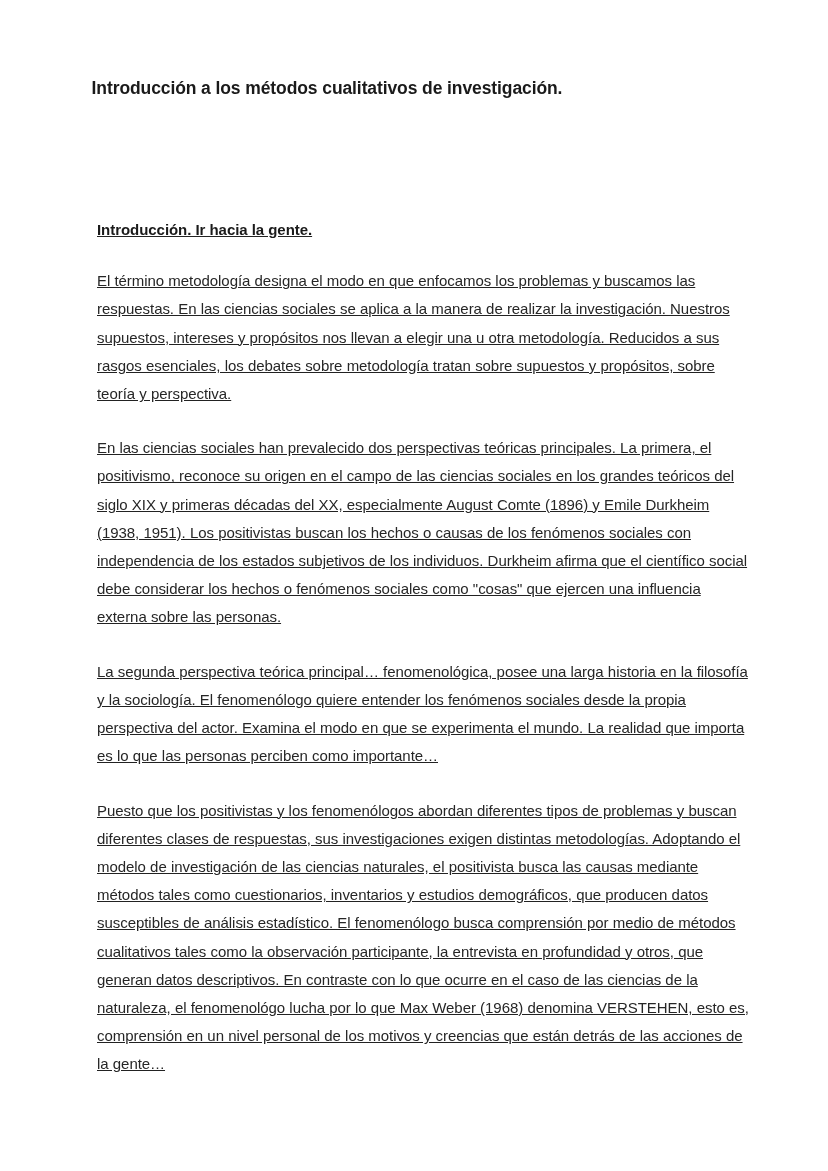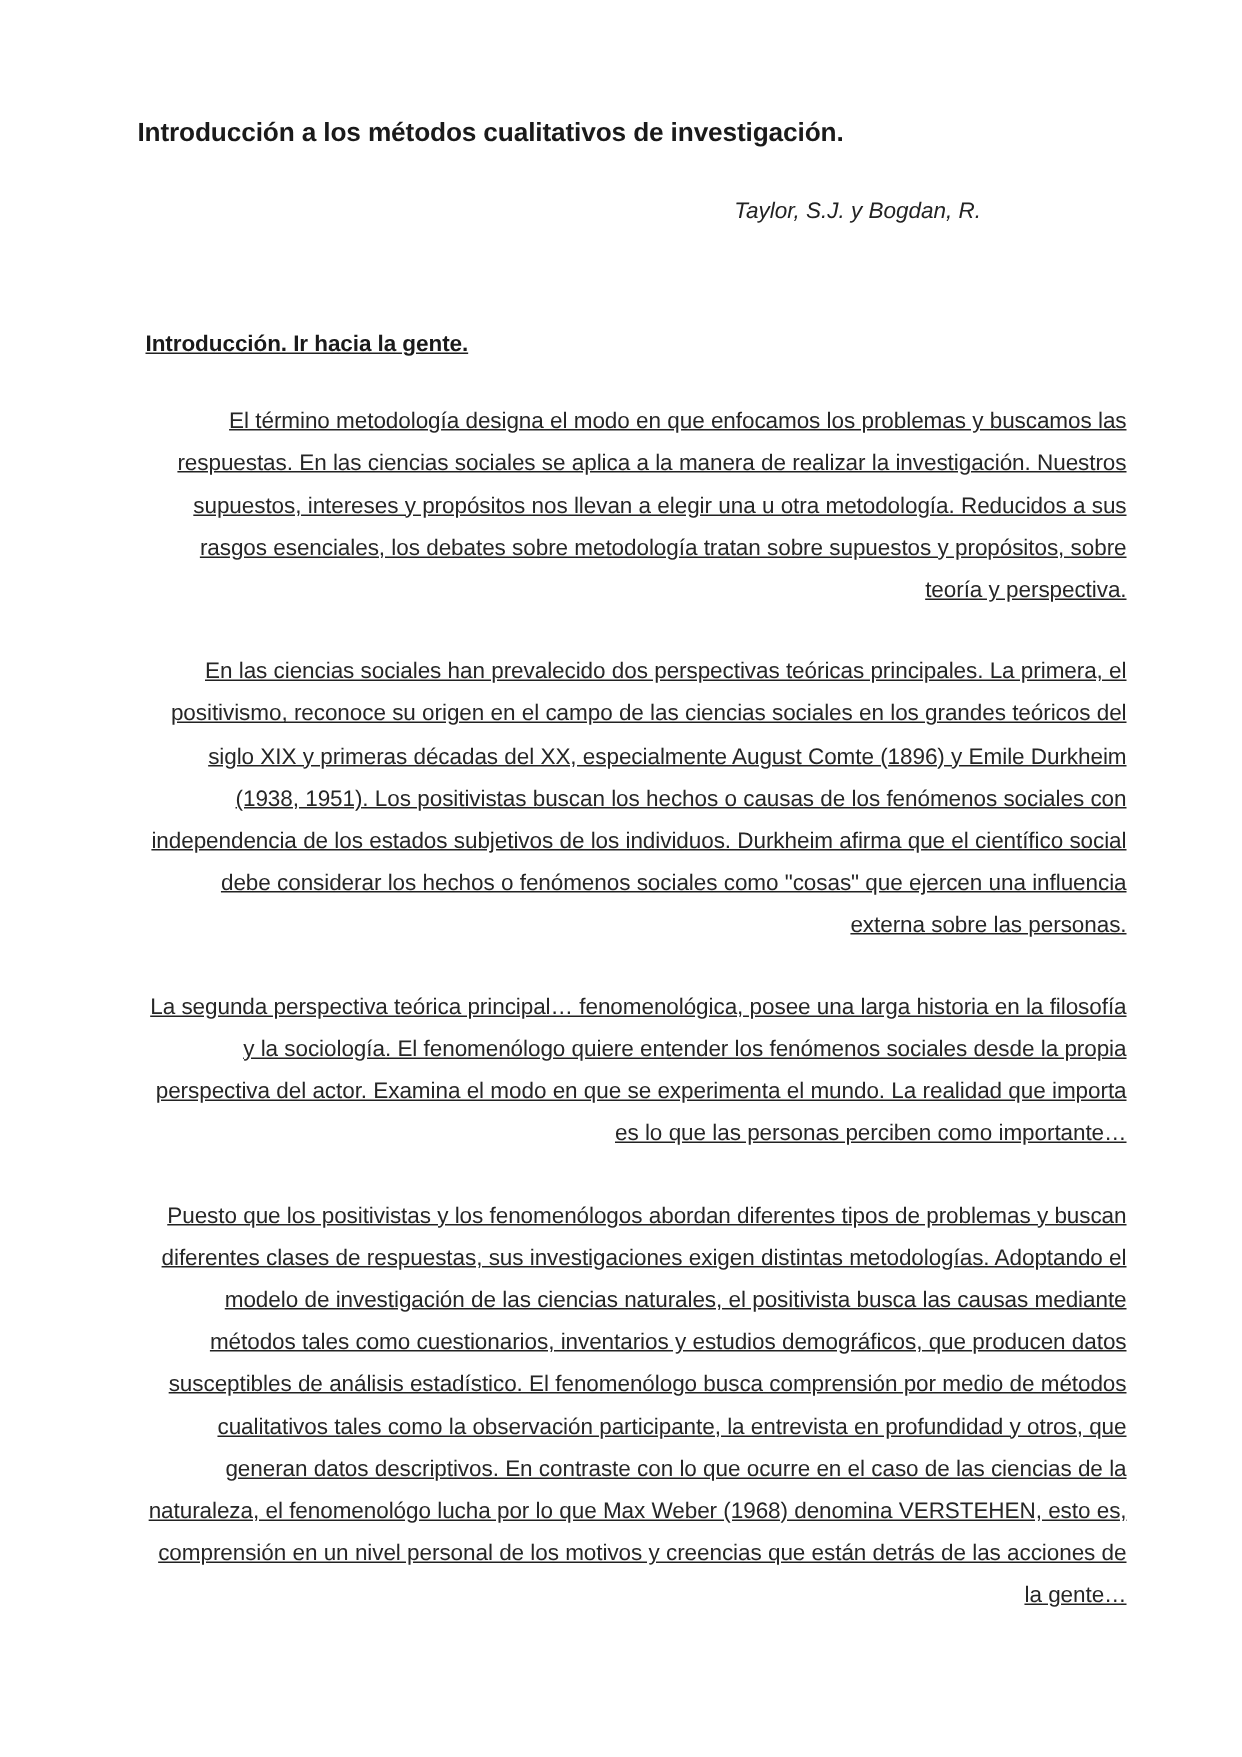--- a/index.html
+++ b/index.html
@@ -66,36 +66,35 @@
     color: #1a1a1a;
     line-height: 1.55;
     margin: 0 0 26px 0;
     letter-spacing: -0.05px;
   }
   p.para {
     margin: 0 0 26px 0;
     font-size: 15px;
     line-height: 28.2px;
     color: #262626;
-    text-align: right;
+    text-align: left;
     letter-spacing: -0.05px;
     word-spacing: 0.1px;
   }
   p.para:last-child {
     margin-bottom: 0;
   }
 </style>
 </head>
 <body>
 
 <div class="page">
 
   <h1 class="doc-title">Introducción a los métodos cualitativos de investigación.</h1>
 
-  <div class="doc-author">Taylor, S.J. y Bogdan, R.</div>
 
   <div class="content">
     <div class="body-block">
 
       <div class="section-heading">Introducción. Ir hacia la gente.</div>
 
       <p class="para">El término metodología designa el modo en que enfocamos los problemas y buscamos las respuestas. En las ciencias sociales se aplica a la manera de realizar la investigación. Nuestros supuestos, intereses y propósitos nos llevan a elegir una u otra metodología. Reducidos a sus rasgos esenciales, los debates sobre metodología tratan sobre supuestos y propósitos, sobre teoría y perspectiva.</p>
 
       <p class="para">En las ciencias sociales han prevalecido dos perspectivas teóricas principales. La primera, el positivismo, reconoce su origen en el campo de las ciencias sociales en los grandes teóricos del siglo XIX y primeras décadas del XX, especialmente August Comte (1896) y Emile Durkheim (1938, 1951). Los positivistas buscan los hechos o causas de los fenómenos sociales con independencia de los estados subjetivos de los individuos. Durkheim afirma que el científico social debe considerar los hechos o fenómenos sociales como "cosas" que ejercen una influencia externa sobre las personas.</p>
 

